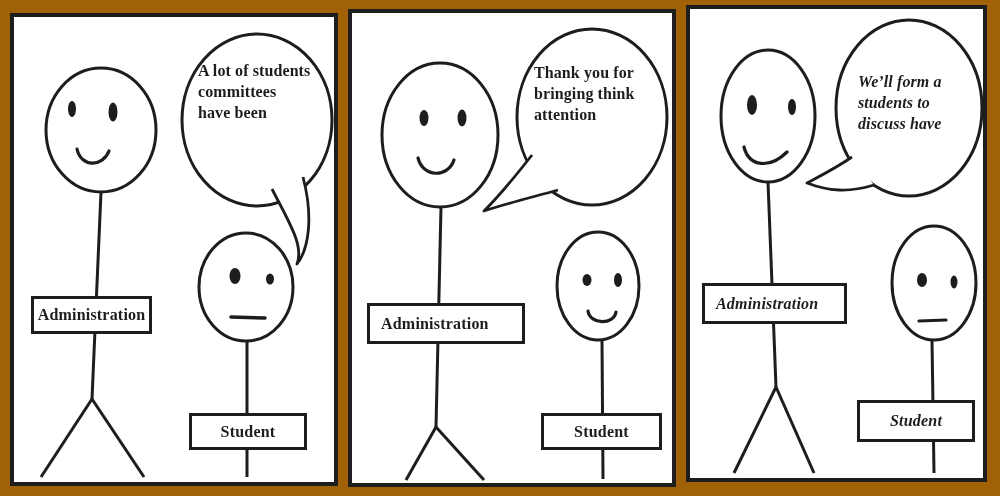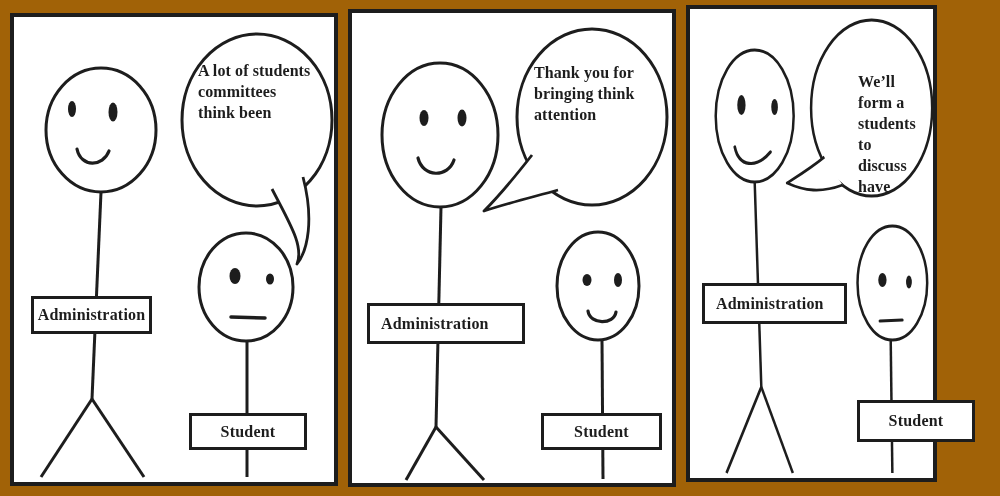--- a/index.html
+++ b/index.html
@@ -45,21 +45,21 @@
       <ellipse class="ink-fill" cx="256" cy="262" rx="4" ry="5.5"></ellipse>
       <line class="ink-stroke" x1="217" y1="300" x2="251" y2="301" stroke-width="3.5" stroke-linecap="round"></line>
       <line class="ink-stroke" x1="233" y1="324" x2="233" y2="460" stroke-width="3"></line>
 
       <ellipse class="paper-fill" cx="243" cy="103" rx="75" ry="86" stroke-width="3"></ellipse>
       <path class="paper-fill" d="M 258,172 C 276,207 290,229 283,247 C 294,233 300,202 289,160" stroke-width="2.8" stroke-linejoin="round"></path>
     </svg>
     <div class="bubble-text" style="left:184px;top:43px;">
       <div>A lot of students</div>
       <div>committees</div>
-      <div>think been</div>
+      <div>have been</div>
     </div>
     <div class="label-box" style="left:17px;top:279px;width:121px;height:38px;">
       <span>Administration</span>
     </div>
     <div class="label-box" style="left:175px;top:396px;width:118px;height:37px;">
       <span>Student</span>
     </div>
   </div>
 
   <div class="panel" style="left:348px;top:9px;width:328px;height:478px;">
@@ -88,21 +88,21 @@
       <div>attention</div>
     </div>
     <div class="label-box left-text" style="left:15px;top:290px;width:158px;height:41px;">
       <span>Administration</span>
     </div>
     <div class="label-box" style="left:189px;top:400px;width:121px;height:37px;">
       <span>Student</span>
     </div>
   </div>
 
-  <div class="panel" style="left:686px;top:5px;width:251px;height:477px;">
+  <div class="panel" style="left:686px;top:5px;width:301px;height:477px;font-style:italic;">
     <svg viewBox="0 0 293 469" preserveAspectRatio="none">
 
       <ellipse class="paper-fill" cx="78" cy="107" rx="47" ry="66" stroke-width="3"></ellipse>
       <ellipse class="ink-fill" cx="62" cy="96" rx="5" ry="10"></ellipse>
       <ellipse class="ink-fill" cx="102" cy="98" rx="4" ry="8"></ellipse>
       <path class="ink-stroke" d="M 54,138 C 59,158 80,160 97,143" stroke-width="3.2" stroke-linecap="round"></path>
       <line class="ink-stroke" x1="78" y1="173" x2="86" y2="378" stroke-width="3"></line>
       <line class="ink-stroke" x1="86" y1="378" x2="44" y2="464" stroke-width="3"></line>
       <line class="ink-stroke" x1="86" y1="378" x2="124" y2="464" stroke-width="3"></line>
 

